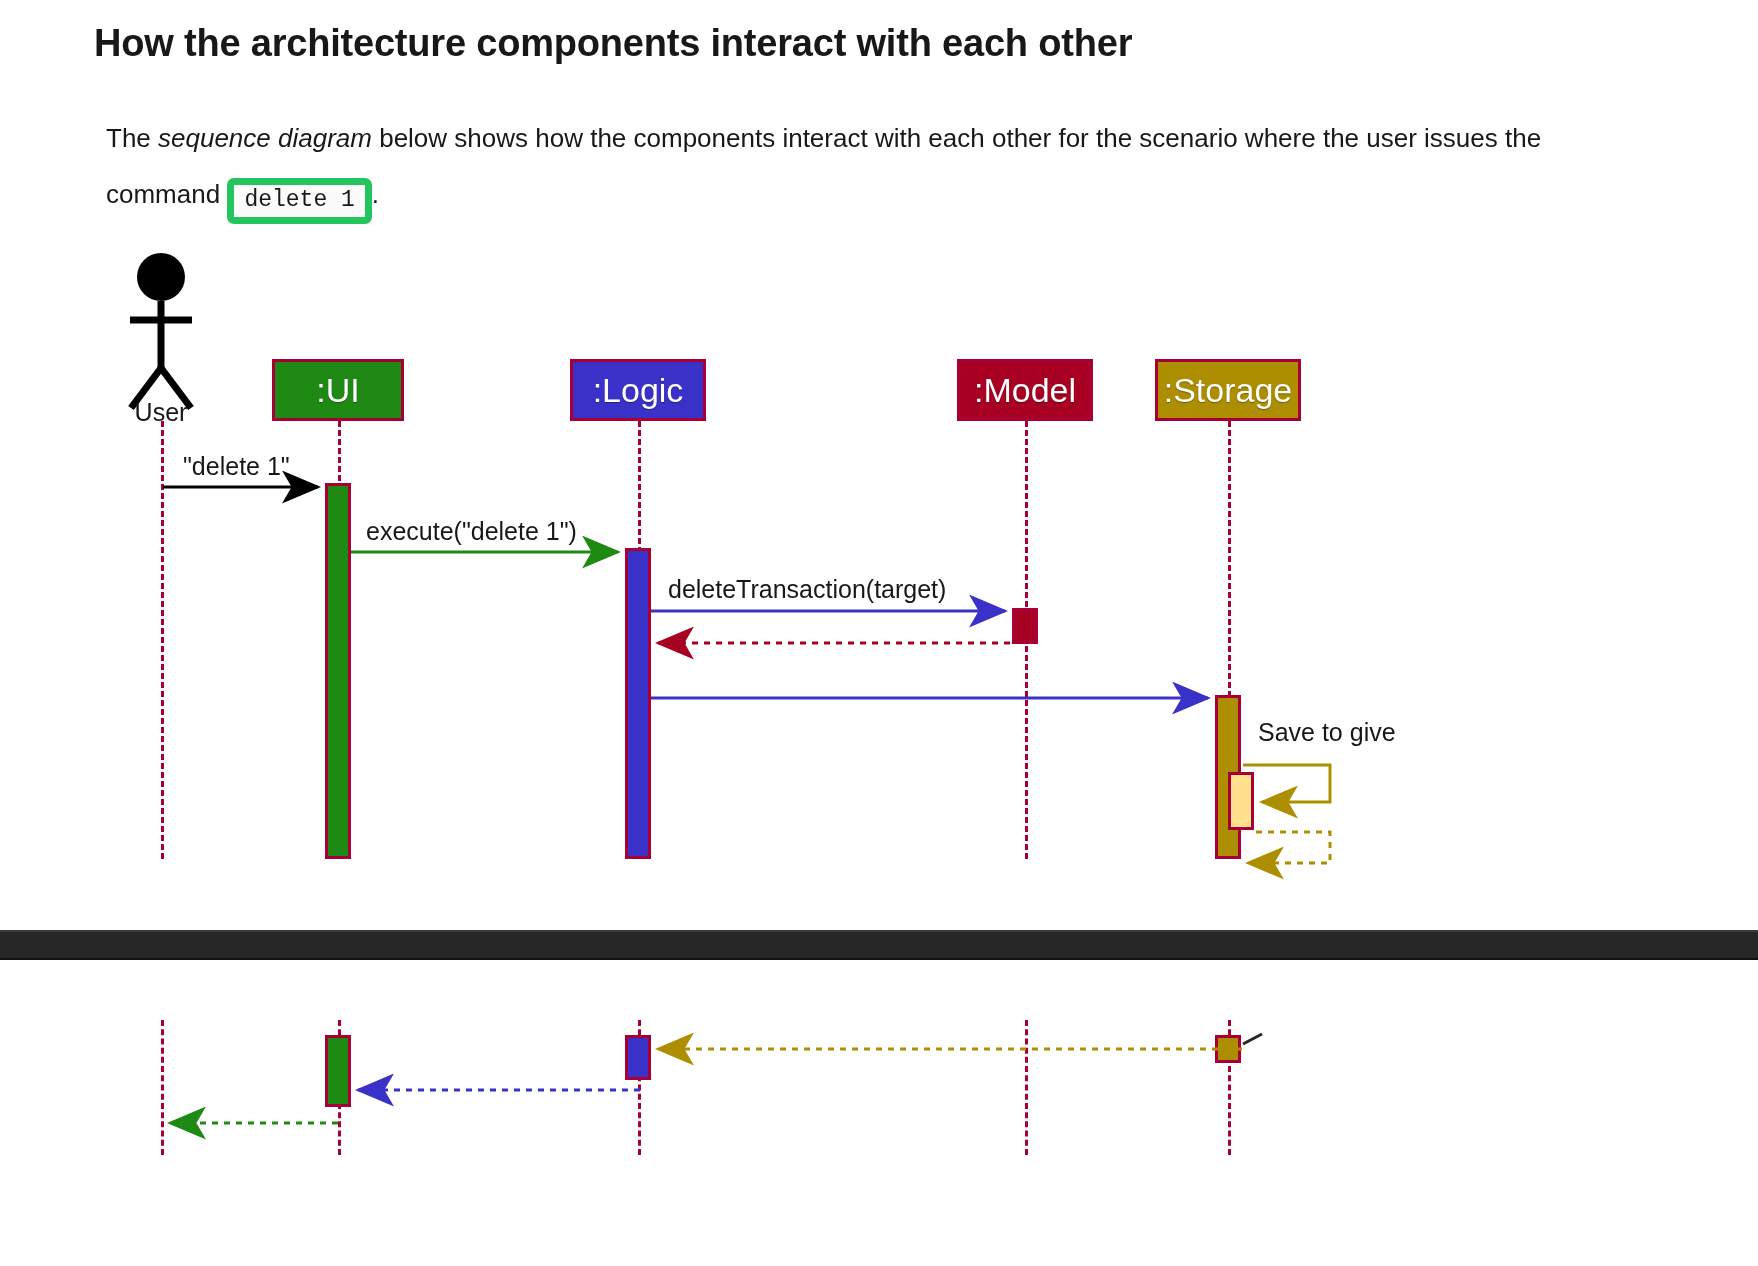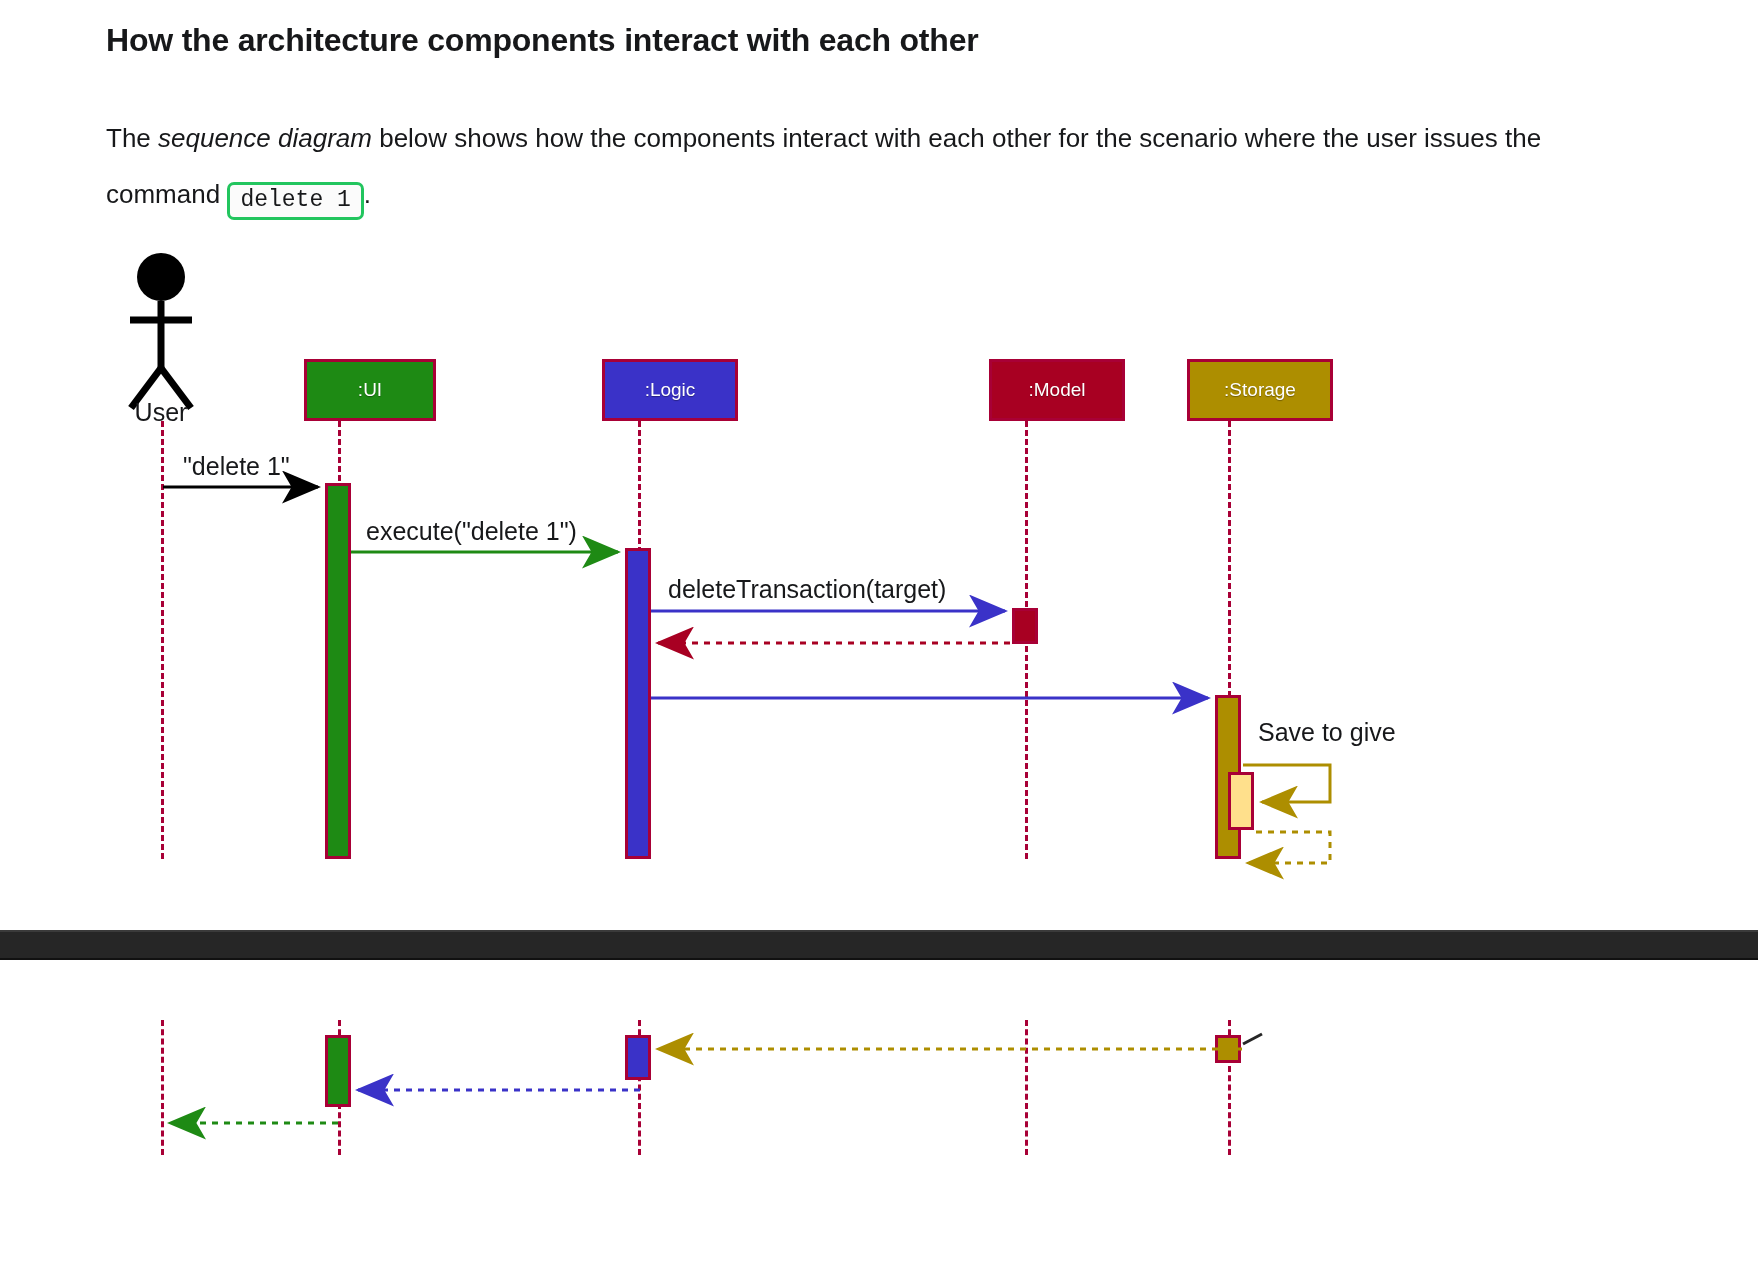--- a/index.html
+++ b/index.html
@@ -7,58 +7,57 @@
     width:1758px; height:1266px;
     background:#ffffff;
     font-family:"Liberation Sans", sans-serif;
     color:#1b1b1b;
     position:relative;
     overflow:hidden;
   }
   .page { position:absolute; inset:0; }
 
   .heading {
-    position:absolute; left:106px; top:22px;
-    font-size:32px; font-weight:bold; letter-spacing:-0.2px;
+    position:absolute; left:94px; top:22px;
+    font-size:38px; font-weight:bold; letter-spacing:-0.2px;
     color:#17181a;
   }
   .para {
     position:absolute; left:106px; top:110px; width:1530px;
     font-size:26px; line-height:56px; color:#17181a;
   }
   .para em { font-style:italic;margin-top:14px; }
   .code-chip {
     display:inline-block;
     font-family:"Liberation Mono", monospace;
     font-size:23px;
     background:#fbfbfb;
-    border:3px solid #22c55e;
+    border:7px solid #22c55e;
     border-radius:7px;
     padding:3px 10px 5px 10px;
     line-height:1.05;
     vertical-align:-3px;
     color:#17181a;
   }
   .closing {
     position:absolute; left:106px; top:1200px;
     font-size:26px; color:#17181a;
   }
 
   
   .diagram { position:absolute; left:0; top:0; width:1758px; height:1266px; pointer-events:none; }
 
   .lifeline-box {
     position:absolute;
     border:3px solid #A80036;
     color:#ffffff;
-    font-size:19px;
+    font-size:34px;
     display:flex; align-items:center; justify-content:center;
     box-sizing:border-box;
     text-shadow:0 1px 1px rgba(0,0,0,.35);
-    margin-left:32px;
   }
   .box-ui      { background:#1E8A14; }
   .box-logic   { background:#3A32C8; }
   .box-model   { background:#A80022; }
   .box-storage { background:#AD8E00; }
 
   .actor-label {
     position:absolute; font-size:25px; color:#17181a;
     text-align:center;
   }

